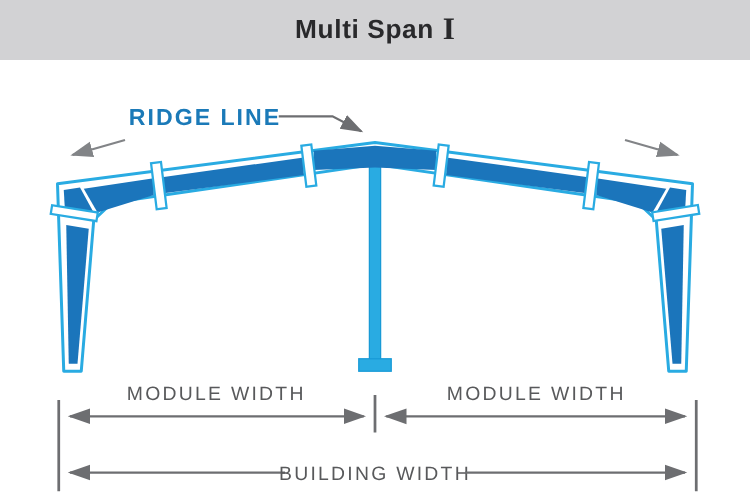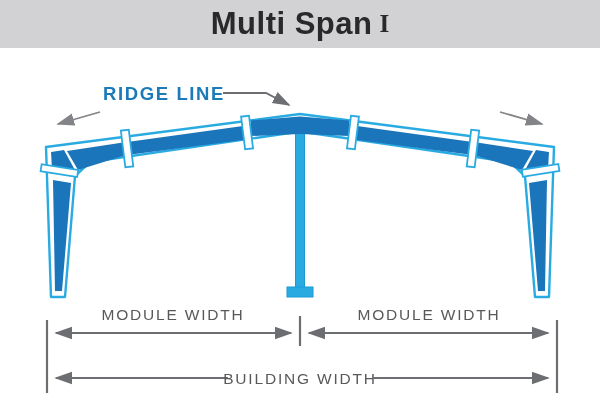--- a/index.html
+++ b/index.html
@@ -6,21 +6,21 @@
   body{
     width:600px;height:400px;position:relative;overflow:hidden;
     background:#ffffff;font-family:"Liberation Sans",sans-serif;
   }
   .header{
     position:absolute;top:0;left:0;width:600px;height:48px;
     background:var(--header_bg);
     display:flex;align-items:center;justify-content:center;z-index:2;
   }
   .header .title{
-    font-size:31px;font-weight:bold;color:var(--title_text);
+    font-size:21px;font-weight:bold;color:var(--title_text);
     letter-spacing:.5px;
   }
   .header .numeral{
     font-family:"Liberation Serif",serif;font-size:25px;font-weight:bold;
     color:var(--title_text);margin-left:7px;
   }
   svg.diagram{position:absolute;top:0;left:0;z-index:1;}
 
   .silhouette{fill:#ffffff;stroke:var(--frame_outline);stroke-width:2.4;stroke-linejoin:round;}
   .beam{fill:var(--frame_fill);stroke:none;}

